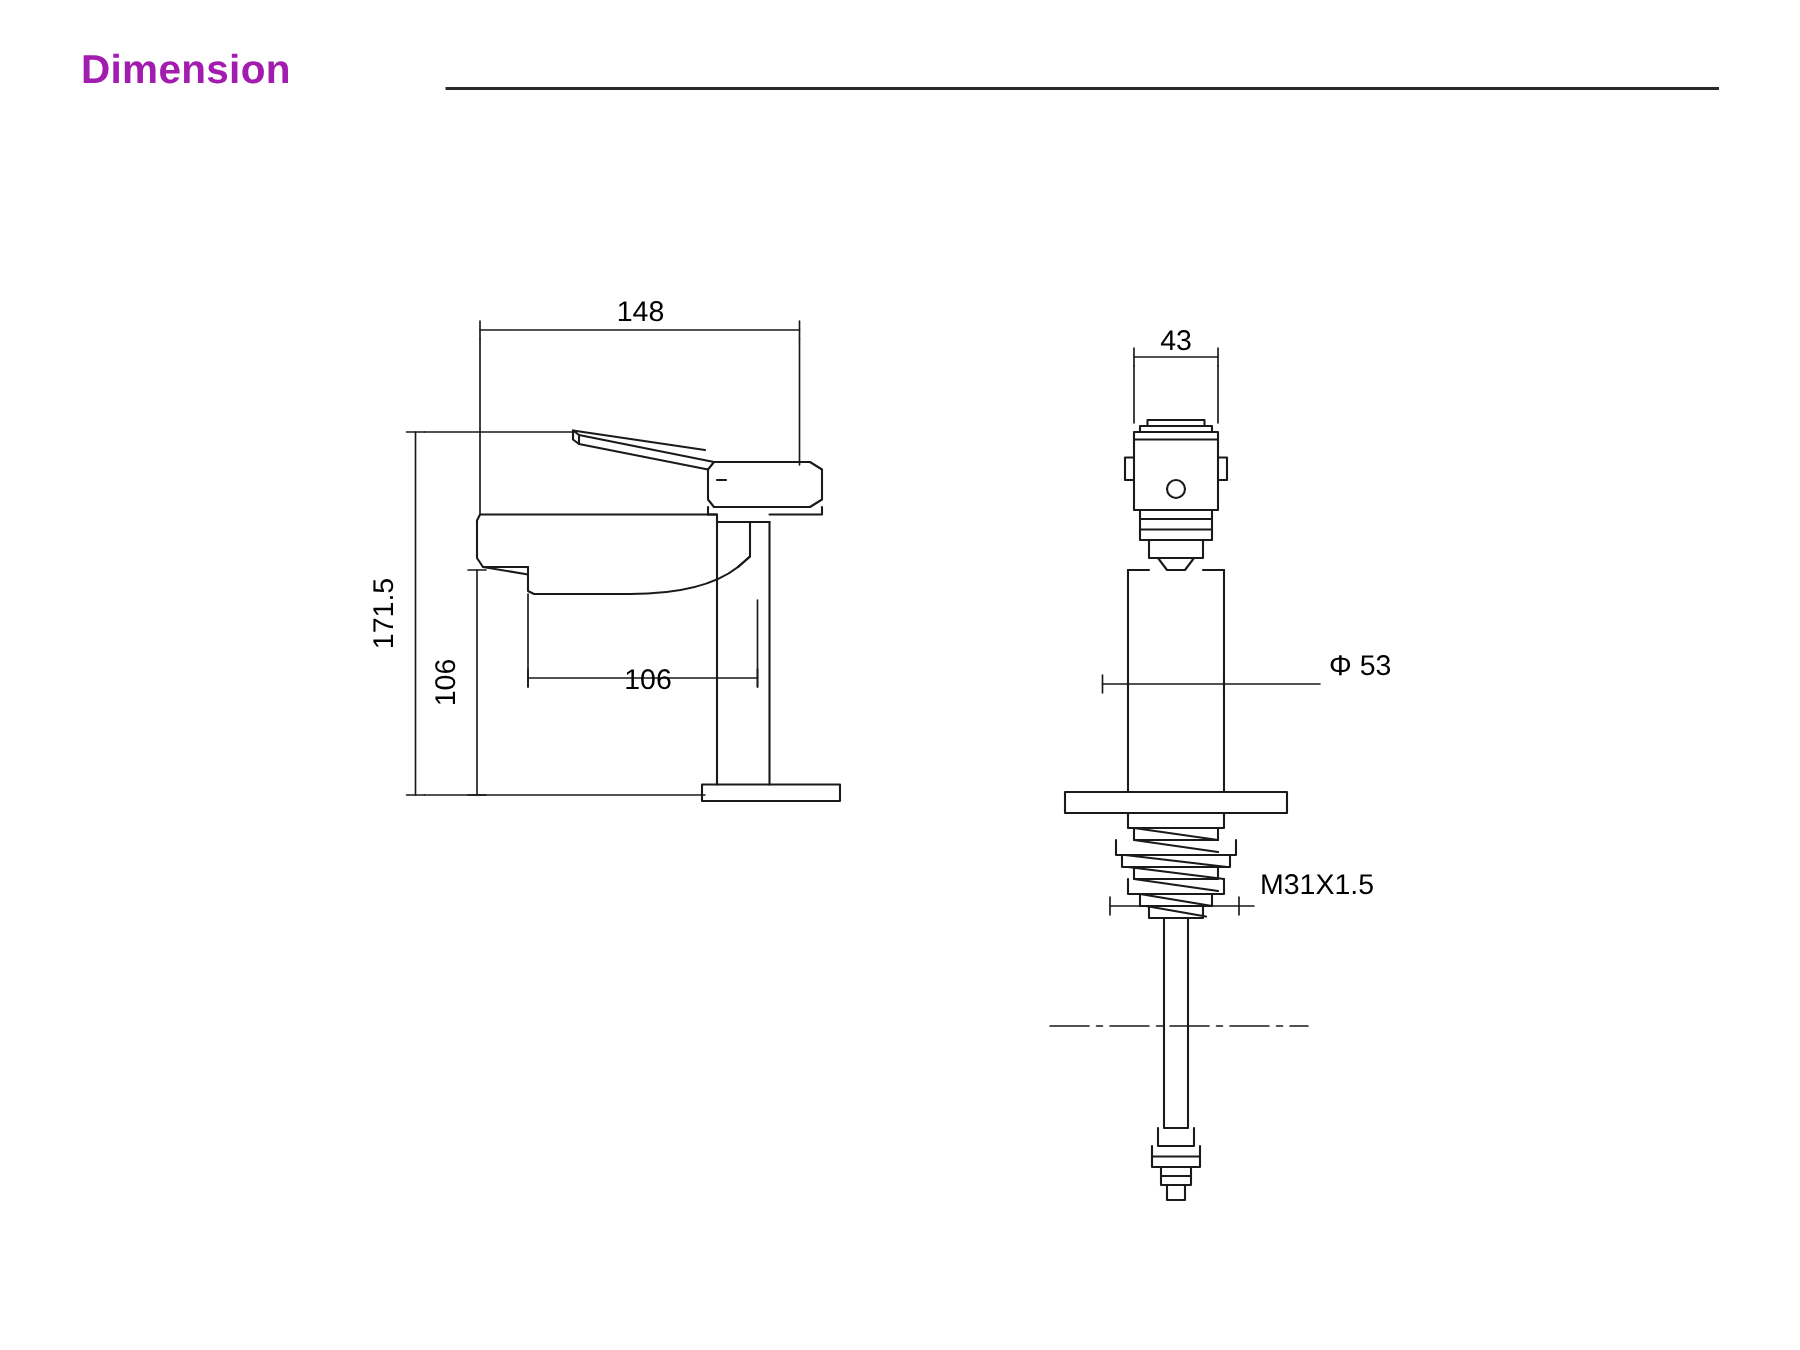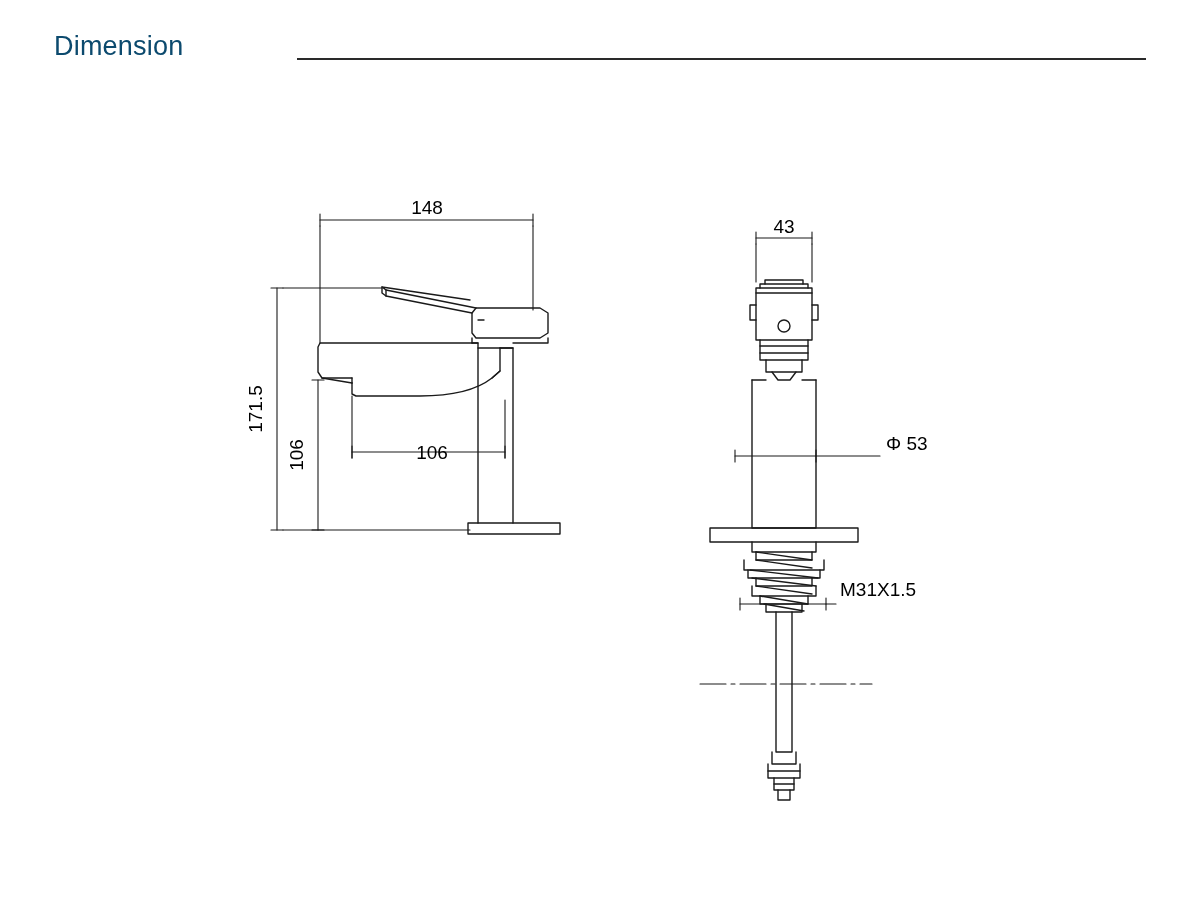--- a/index.html
+++ b/index.html
@@ -18,23 +18,23 @@
   .page {
     position: absolute;
     inset: 0;
     background: #ffffff;
   }
   .title {
     position: absolute;
     left: 54px;
     top: 32px;
     font-size: 27px;
-    font-weight: normal;
+    font-weight: bold;
     letter-spacing: 0.2px;
-    color: #0c4a6e;
+    color: #a21caf;
     line-height: 1.1;
   }
   .title-rule {
     position: absolute;
     left: 297px;
     top: 58px;
     width: 849px;
     height: 2px;
     background: #2a2a2a;
   }

